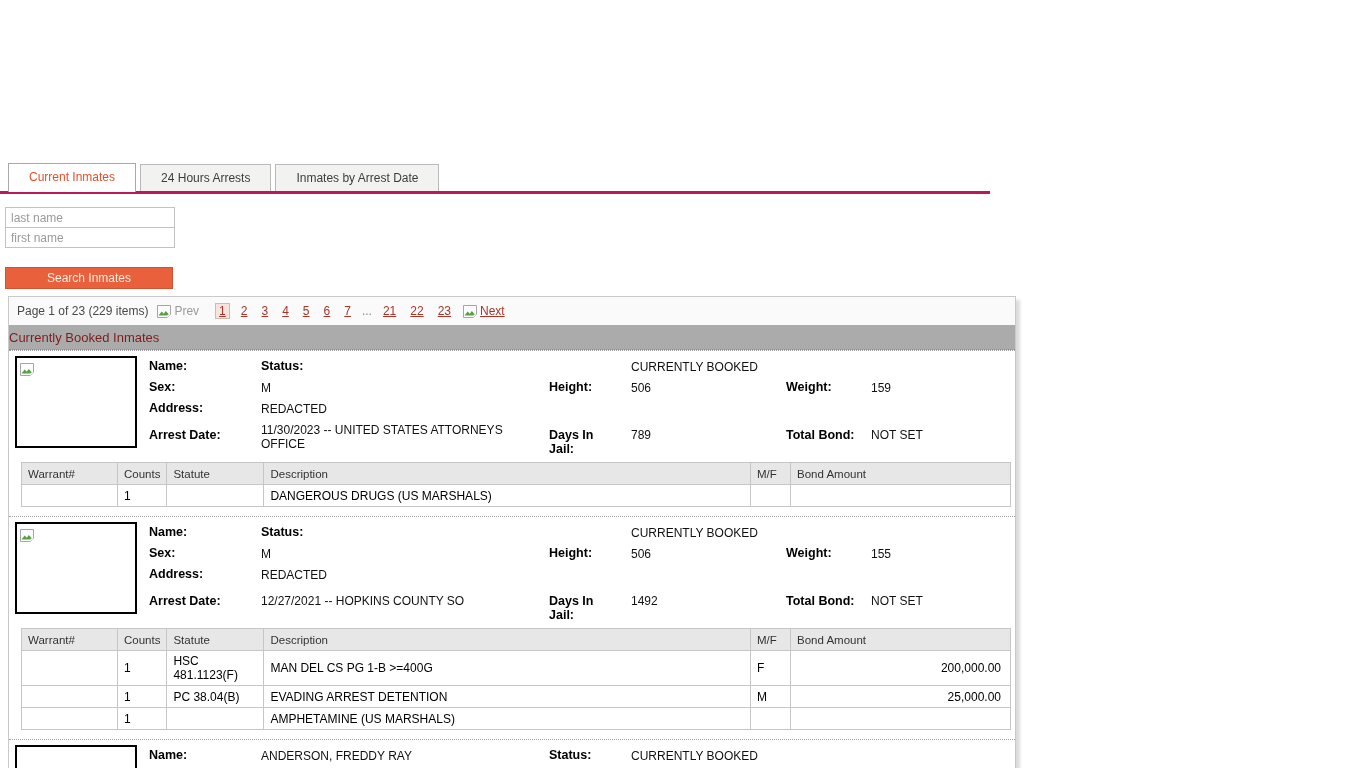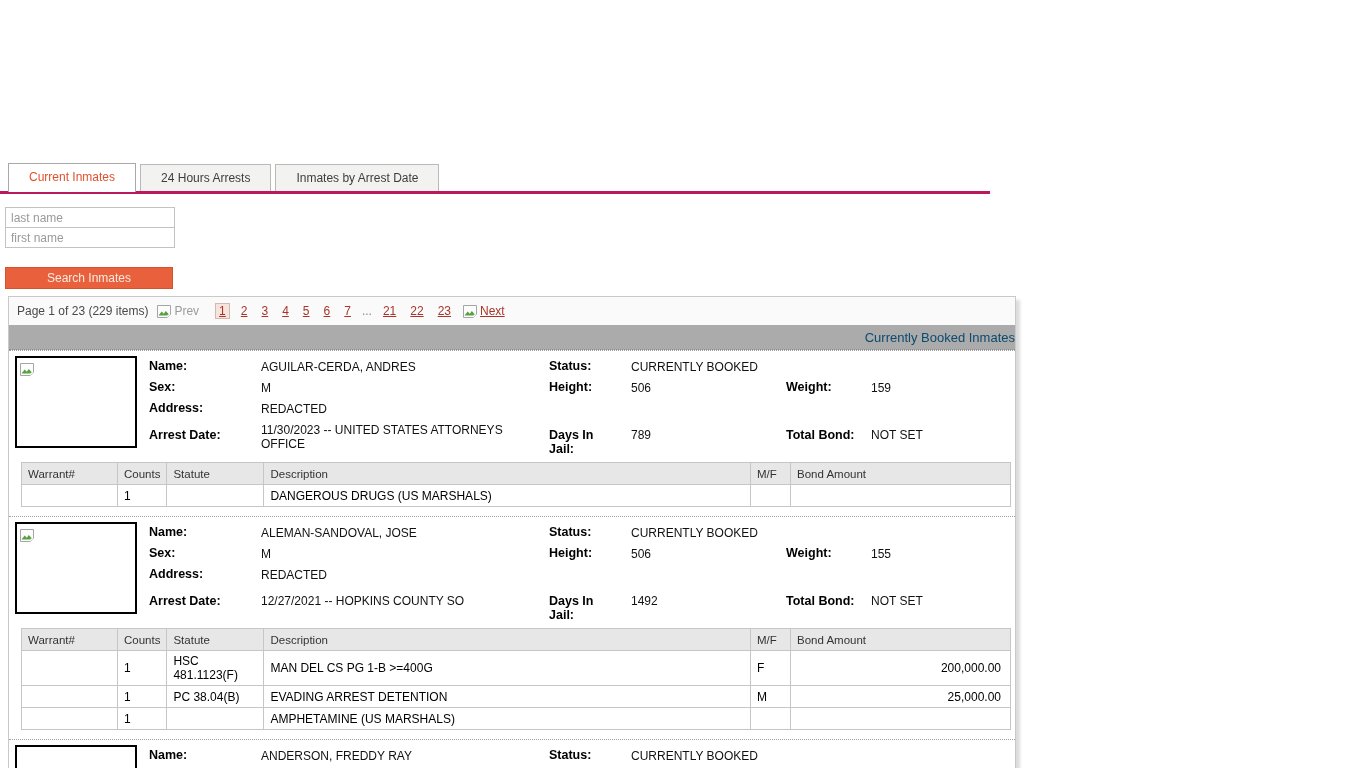--- a/index.html
+++ b/index.html
@@ -39,22 +39,22 @@
   .pager .pg-link { color:#a8352a; text-decoration:underline; cursor:pointer;
     padding:1px 3px; }
   .pager .pg-current { color:#a8352a; text-decoration:underline;
     background:#f6e4dd; border:1px solid #cfbab0; padding:0 3px; }
   .pager .pg-ellipsis { color:#8a8a8a; }
   .pager .nav { display:inline-flex; align-items:center; gap:1px; cursor:pointer;text-align:right; }
   .pager .nav.disabled { color:#9b9b9b; text-decoration:none; cursor:default; }
   .pager .nav.next-link { color:#a8352a; text-decoration:underline; }
   .bimg { width:17px; height:15px; display:inline-block; vertical-align:middle; }
 
-  .grid-title { height:25px; background:#ababab; color:#0c4a6e; font-size:13px;
-    text-align:right; line-height:25px; border-bottom:1px dotted #8f8f8f; }
+  .grid-title { height:25px; background:#ababab; color:#7f1d1d; font-size:13px;
+    text-align:left; line-height:25px; border-bottom:1px dotted #8f8f8f; }
 
   
   .record { padding:5px 6px 0 6px; border-top:1px dotted #9f9f9f; }
   .record:first-of-type { border-top:none; }
   .record-inner { display:flex; }
   .photo { width:122px; height:92px; border:2px solid #000; background:#fff;
     flex:0 0 122px; padding:2px; }
   .fields { flex:1; display:grid; margin-left:12px; padding-top:2px;
     grid-template-columns:112px 288px 82px 155px 85px auto;
     grid-auto-rows:minmax(21px, auto); align-items:start; font-size:12px;
@@ -133,21 +133,20 @@
     <div class="record-inner">
       <div class="photo">
         <svg class="bimg" viewBox="0 0 17 15">
           <path d="M1.5 1.5h13v9l-3.5 3h-9.5z" fill="#fdfdfd" stroke="#a5a5a5"></path>
           <path d="M2.5 11.5l3.2-4 2.1 2.2 2-2.7 3.2 3.5v1z" fill="#57a13f"></path>
           <path d="M14.5 10.5l-3.5 3 0.8-3z" fill="#fff"></path>
         </svg>
       </div>
       <div class="fields">
         <span class="flabel">Name:</span>
-        <span class="fvalue">AGUILAR-CERDA, ANDRES</span>
         <span class="flabel r">Status:</span>
         <span class="fvalue" style="grid-column:4 / 7">CURRENTLY BOOKED</span>
 
         <span class="flabel">Sex:</span>
         <span class="fvalue">M</span>
         <span class="flabel r">Height:</span>
         <span class="fvalue">506</span>
         <span class="flabel r">Weight:</span>
         <span class="fvalue">159</span>
 
@@ -191,21 +190,20 @@
     <div class="record-inner">
       <div class="photo">
         <svg class="bimg" viewBox="0 0 17 15">
           <path d="M1.5 1.5h13v9l-3.5 3h-9.5z" fill="#fdfdfd" stroke="#a5a5a5"></path>
           <path d="M2.5 11.5l3.2-4 2.1 2.2 2-2.7 3.2 3.5v1z" fill="#57a13f"></path>
           <path d="M14.5 10.5l-3.5 3 0.8-3z" fill="#fff"></path>
         </svg>
       </div>
       <div class="fields">
         <span class="flabel">Name:</span>
-        <span class="fvalue">ALEMAN-SANDOVAL, JOSE</span>
         <span class="flabel r">Status:</span>
         <span class="fvalue" style="grid-column:4 / 7">CURRENTLY BOOKED</span>
 
         <span class="flabel">Sex:</span>
         <span class="fvalue">M</span>
         <span class="flabel r">Height:</span>
         <span class="fvalue">506</span>
         <span class="flabel r">Weight:</span>
         <span class="fvalue">155</span>
 

